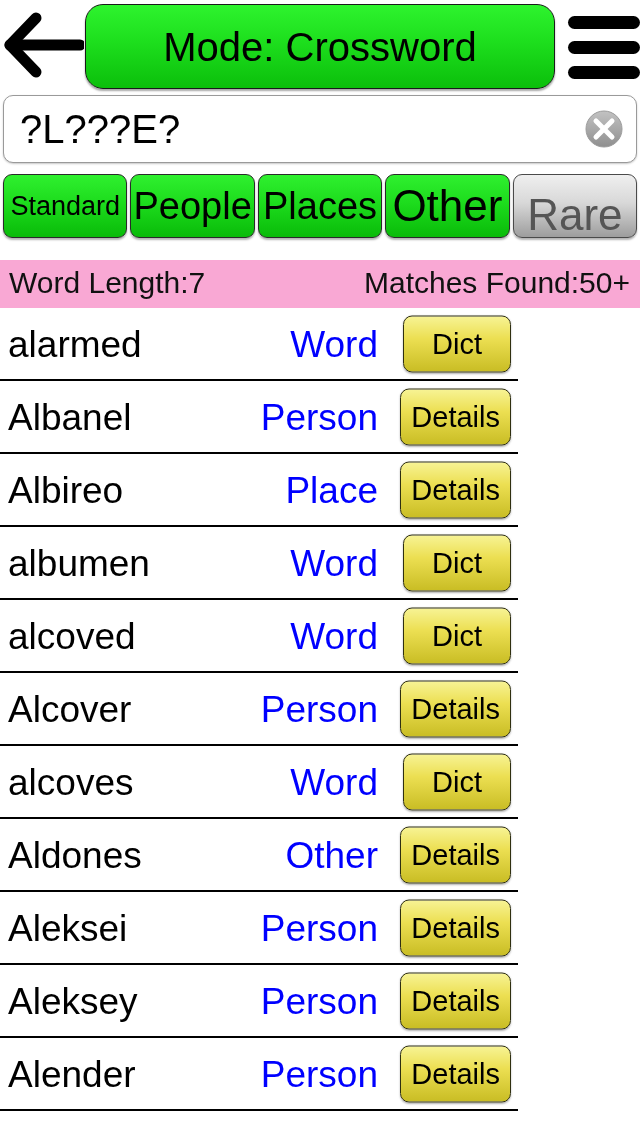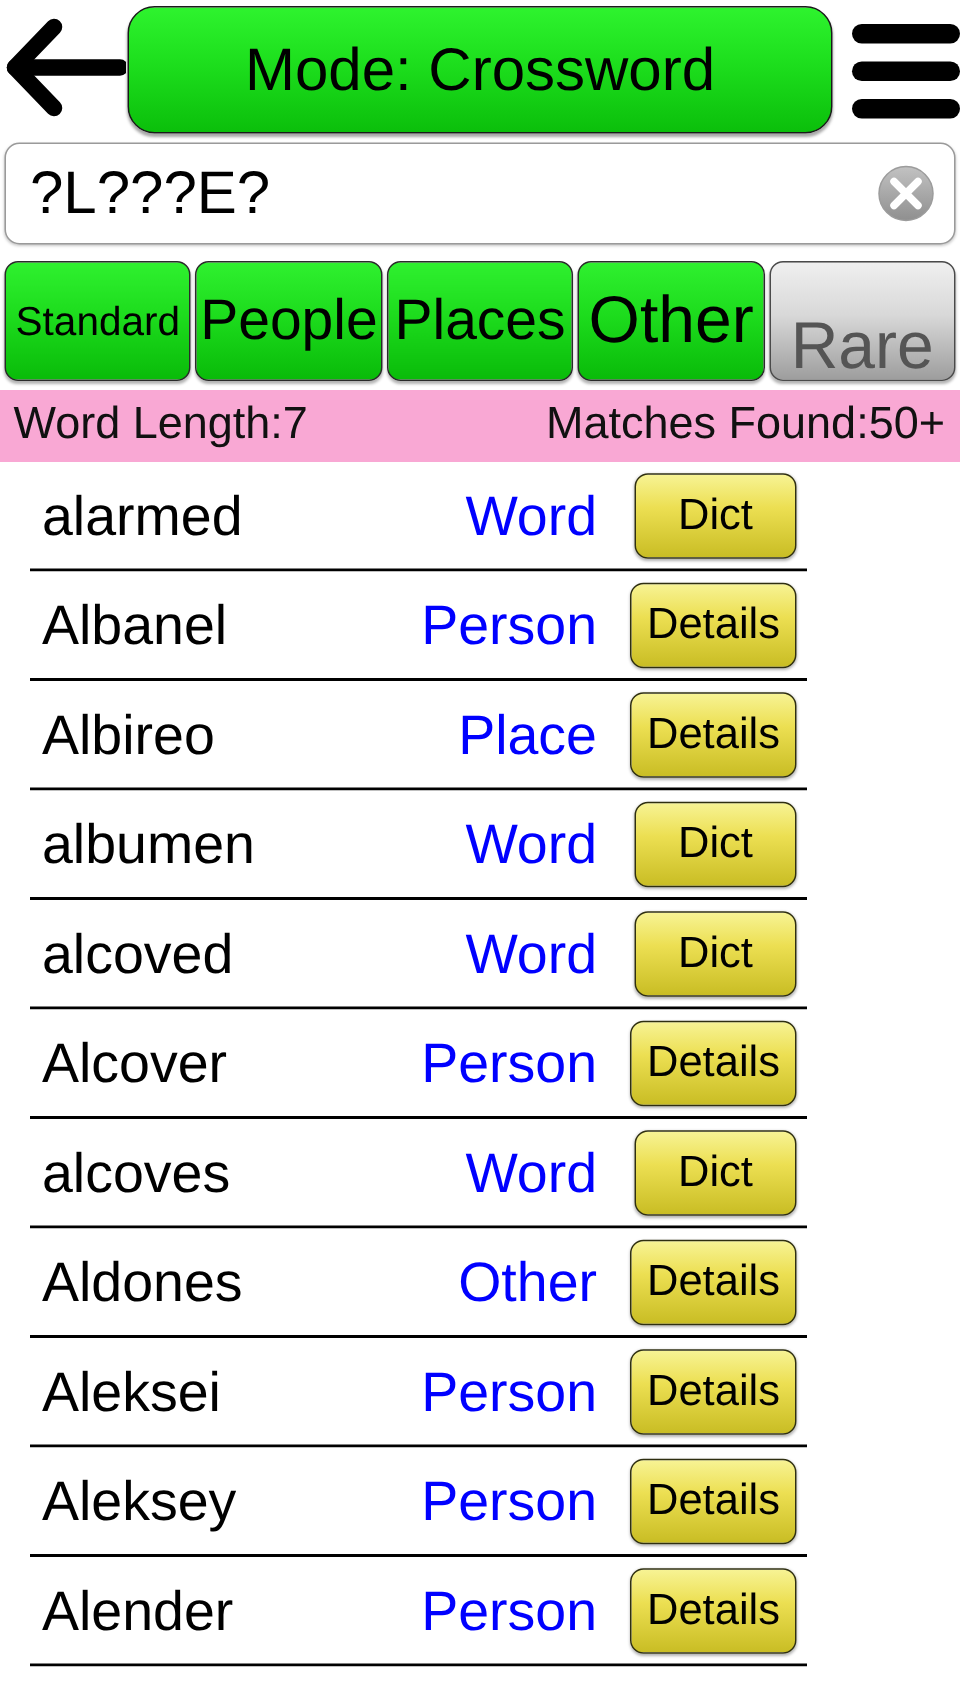--- a/index.html
+++ b/index.html
@@ -125,21 +125,21 @@
     top: 174px;
     width: 640px;
     height: 84px;
     display: flex;
     gap: 3px;
     padding: 0 3px;
     box-sizing: border-box;
   }
   .filter-btn {
     flex: 1 1 0;
-    height: 80px;
+    height: 64px;
     border-radius: 9px;
     border: 1px solid #2a2a2a;
     display: flex;
     align-items: center;
     justify-content: center;
     cursor: pointer;
     box-sizing: border-box;
     box-shadow: 0 2px 2px rgba(0,0,0,0.3);
     overflow: hidden;
   }
@@ -200,21 +200,20 @@
     overflow: hidden;
     background: #ffffff;
   }
   .row {
     position: relative;
     height: 73px;
     width: 518px;
     border-bottom: 2px solid #000000;
     box-sizing: border-box;
     background: #ffffff;
-    margin-left: 20px;
   }
   .row-word {
     position: absolute;
     left: 8px;
     top: 50%;
     transform: translateY(-50%);
     font-size: 37px;
     color: #000000;
     line-height: 1;
     white-space: nowrap;

